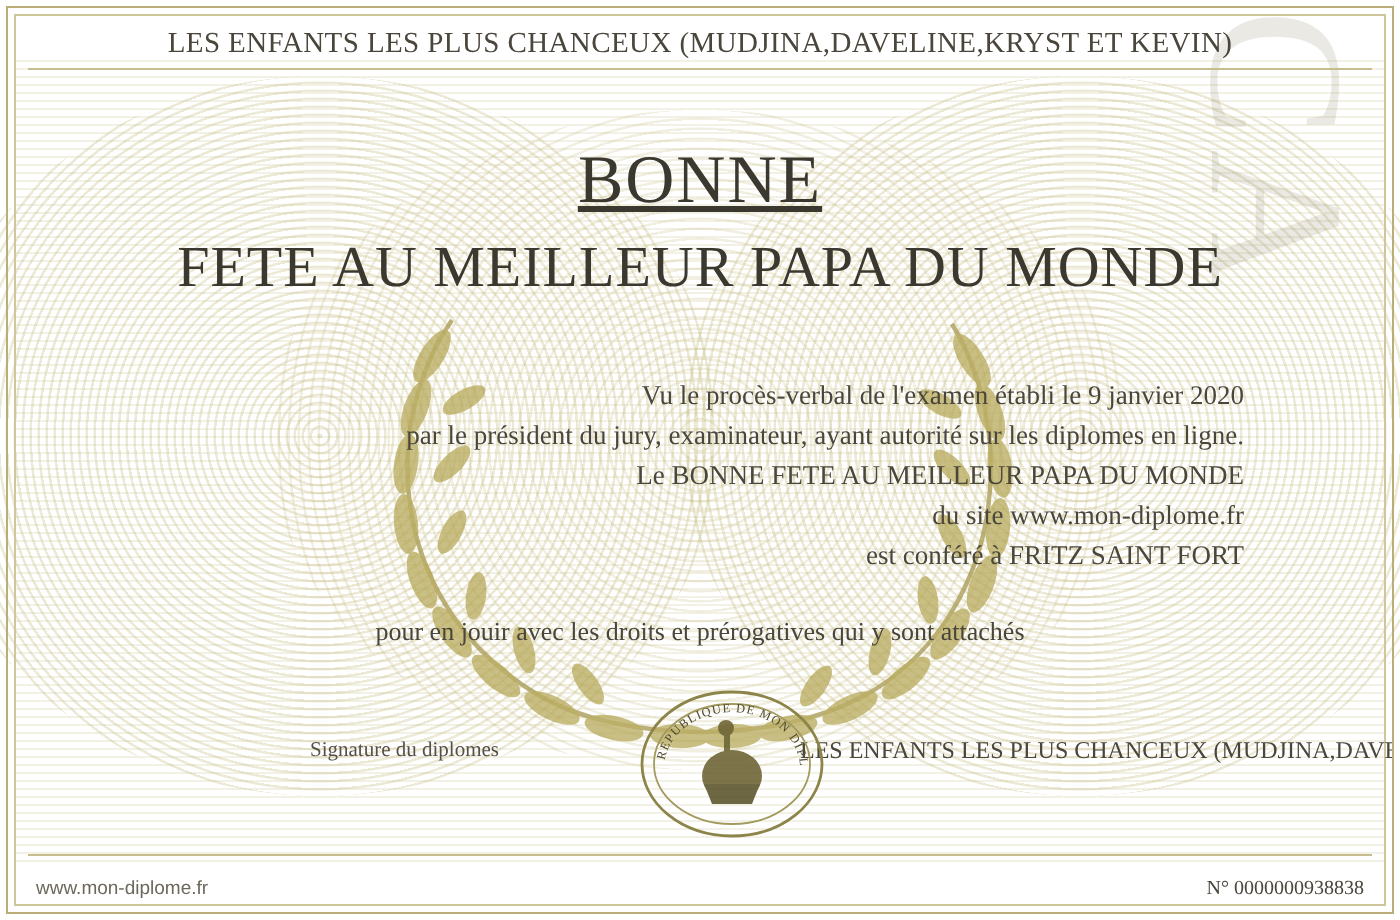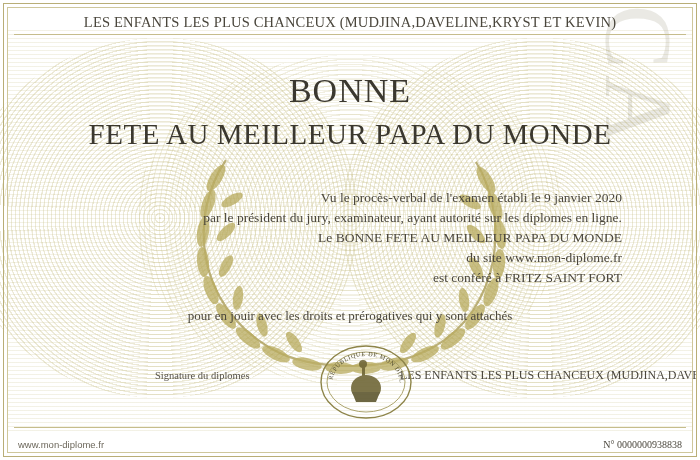--- a/index.html
+++ b/index.html
@@ -117,20 +117,21 @@
   }
 
   
   .title-main {
     position: absolute;
     top: 72px; left: 0; right: 0;
     text-align: center;
     font-size: 34px;
     letter-spacing: 1px;
     color: #3b382f;
+    text-decoration: underline;
   }
   .title-sub {
     position: absolute;
     top: 118px; left: 0; right: 0;
     text-align: center;
     font-size: 29px;
     letter-spacing: 0.5px;
     color: #3b382f;
   }
 

